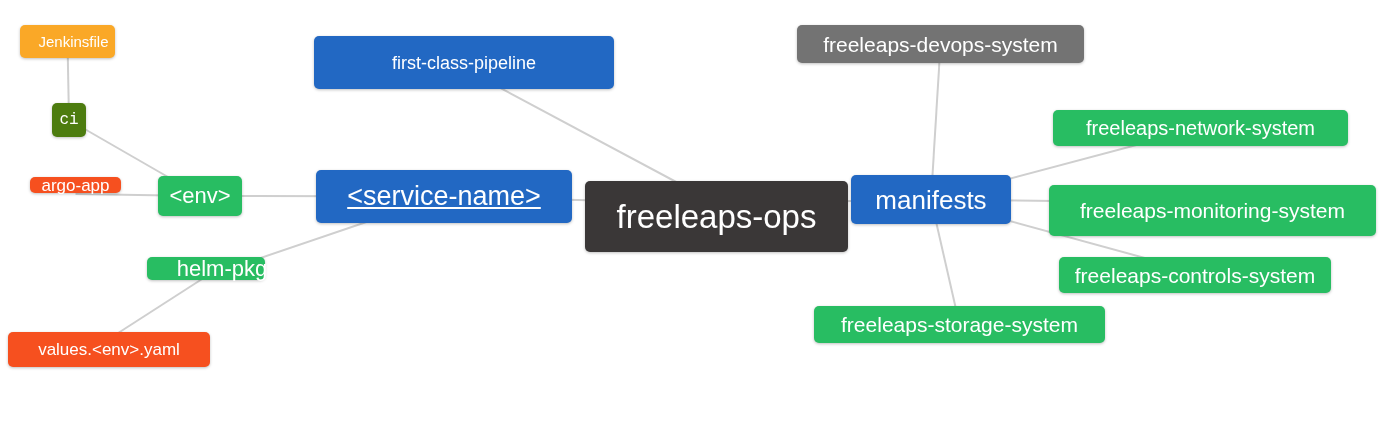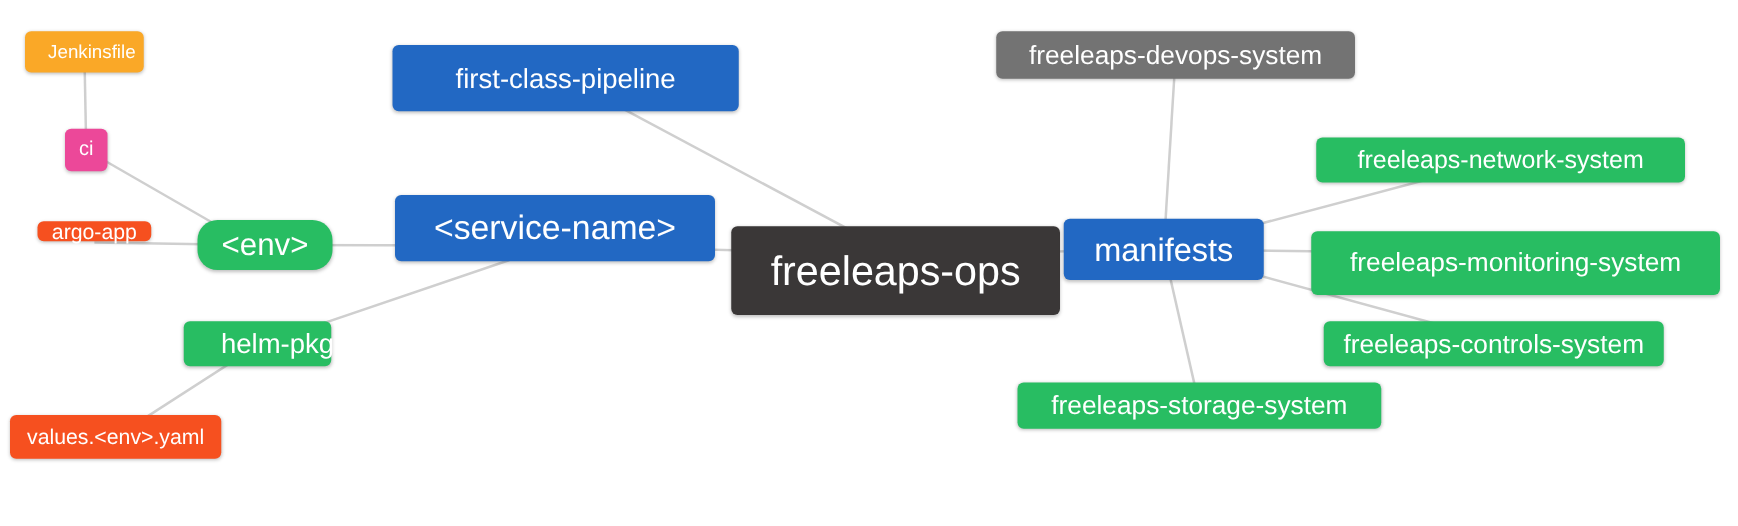--- a/index.html
+++ b/index.html
@@ -38,25 +38,25 @@
     box-shadow: 0 1px 3px rgba(0,0,0,0.25);
     white-space: nowrap;
     cursor: pointer;
     line-height: 1;
     padding: 0 4px;
   }
   
   .n-jenkinsfile      { left: 20px;   top: 25px;  width: 95px;  height: 33px; font-size: 15px; padding-left: 16px; }
   .n-ci               { left: 52px;   top: 103px; width: 34px;  height: 34px; font-size: 16px; }
   .n-argo-app         { left: 30px;   top: 177px; width: 91px;  height: 16px; font-size: 17px; }
-  .n-env              { left: 158px;  top: 176px; width: 108px;  height: 40px; font-size: 25px; border-radius: 16px; }
-  .n-helm-pkg         { left: 147px;  top: 257px; width: 118px; height: 36px; font-size: 22px; padding-left: 36px; }
-  .n-values-env-yaml  { left: 8px;    top: 332px; width: 169px; height: 35px; font-size: 17px; }
-  .n-first-class      { left: 314px;  top: 36px;  width: 277px; height: 53px; font-size: 22px; }
-  .n-service-name     { left: 316px;  top: 156px; width: 256px; height: 53px; font-size: 27px; }
+  .n-env              { left: 158px;  top: 176px; width: 84px;  height: 40px; font-size: 22px; }
+  .n-helm-pkg         { left: 147px;  top: 257px; width: 118px; height: 23px; font-size: 22px; padding-left: 36px; }
+  .n-values-env-yaml  { left: 8px;    top: 332px; width: 202px; height: 35px; font-size: 17px; }
+  .n-first-class      { left: 314px;  top: 36px;  width: 300px; height: 53px; font-size: 18px; }
+  .n-service-name     { left: 316px;  top: 170px; width: 256px; height: 53px; font-size: 27px; text-decoration: underline; }
   .n-freeleaps-ops    { left: 585px;  top: 168px; width: 263px; height: 71px; font-size: 33px; margin-top: 13px; }
   .n-manifests        { left: 851px;  top: 175px; width: 160px; height: 49px; font-size: 26px; }
   .n-devops-system    { left: 797px;  top: 25px;  width: 287px; height: 38px; font-size: 21px; }
   .n-network-system   { left: 1053px; top: 110px; width: 295px; height: 36px; font-size: 20px; }
   .n-monitoring-system{ left: 1049px; top: 185px; width: 327px; height: 51px; font-size: 21px; }
   .n-controls-system  { left: 1059px; top: 257px; width: 272px; height: 36px; font-size: 21px; }
   .n-storage-system   { left: 814px;  top: 306px; width: 291px; height: 37px; font-size: 21px; }
 </style>
 </head>
 <body>
@@ -75,21 +75,21 @@
       <line x1="716.5" y1="203.5" x2="931" y2="199.5"></line>
       <line x1="931" y1="199.5" x2="940.5" y2="44"></line>
       <line x1="931" y1="199.5" x2="1200.5" y2="128"></line>
       <line x1="931" y1="199.5" x2="1212.5" y2="203"></line>
       <line x1="931" y1="199.5" x2="1207" y2="275"></line>
       <line x1="931" y1="199.5" x2="959.5" y2="324.5"></line>
     </svg>
 
   <div class="node n-jenkinsfile" style="background: rgb(250, 168, 39);">Jenkinsfile</div>
 
-  <div class="node n-ci" style="background: #ec4899;">ci</div>
+  <div class="node n-ci" style="background: #4d7c0f; font-family: Liberation Mono, monospace;">ci</div>
 
   <div class="node n-argo-app" style="background: rgb(246, 80, 31);">argo-app</div>
 
   <div class="node n-env" style="background: rgb(40, 189, 98);">&lt;env&gt;</div>
 
   <div class="node n-helm-pkg" style="background: rgb(40, 189, 98);">helm-pkg</div>
 
   <div class="node n-values-env-yaml" style="background: rgb(246, 80, 31);">values.&lt;env&gt;.yaml</div>
 
   <div class="node n-first-class" style="background: rgb(34, 104, 195);">first-class-pipeline</div>

